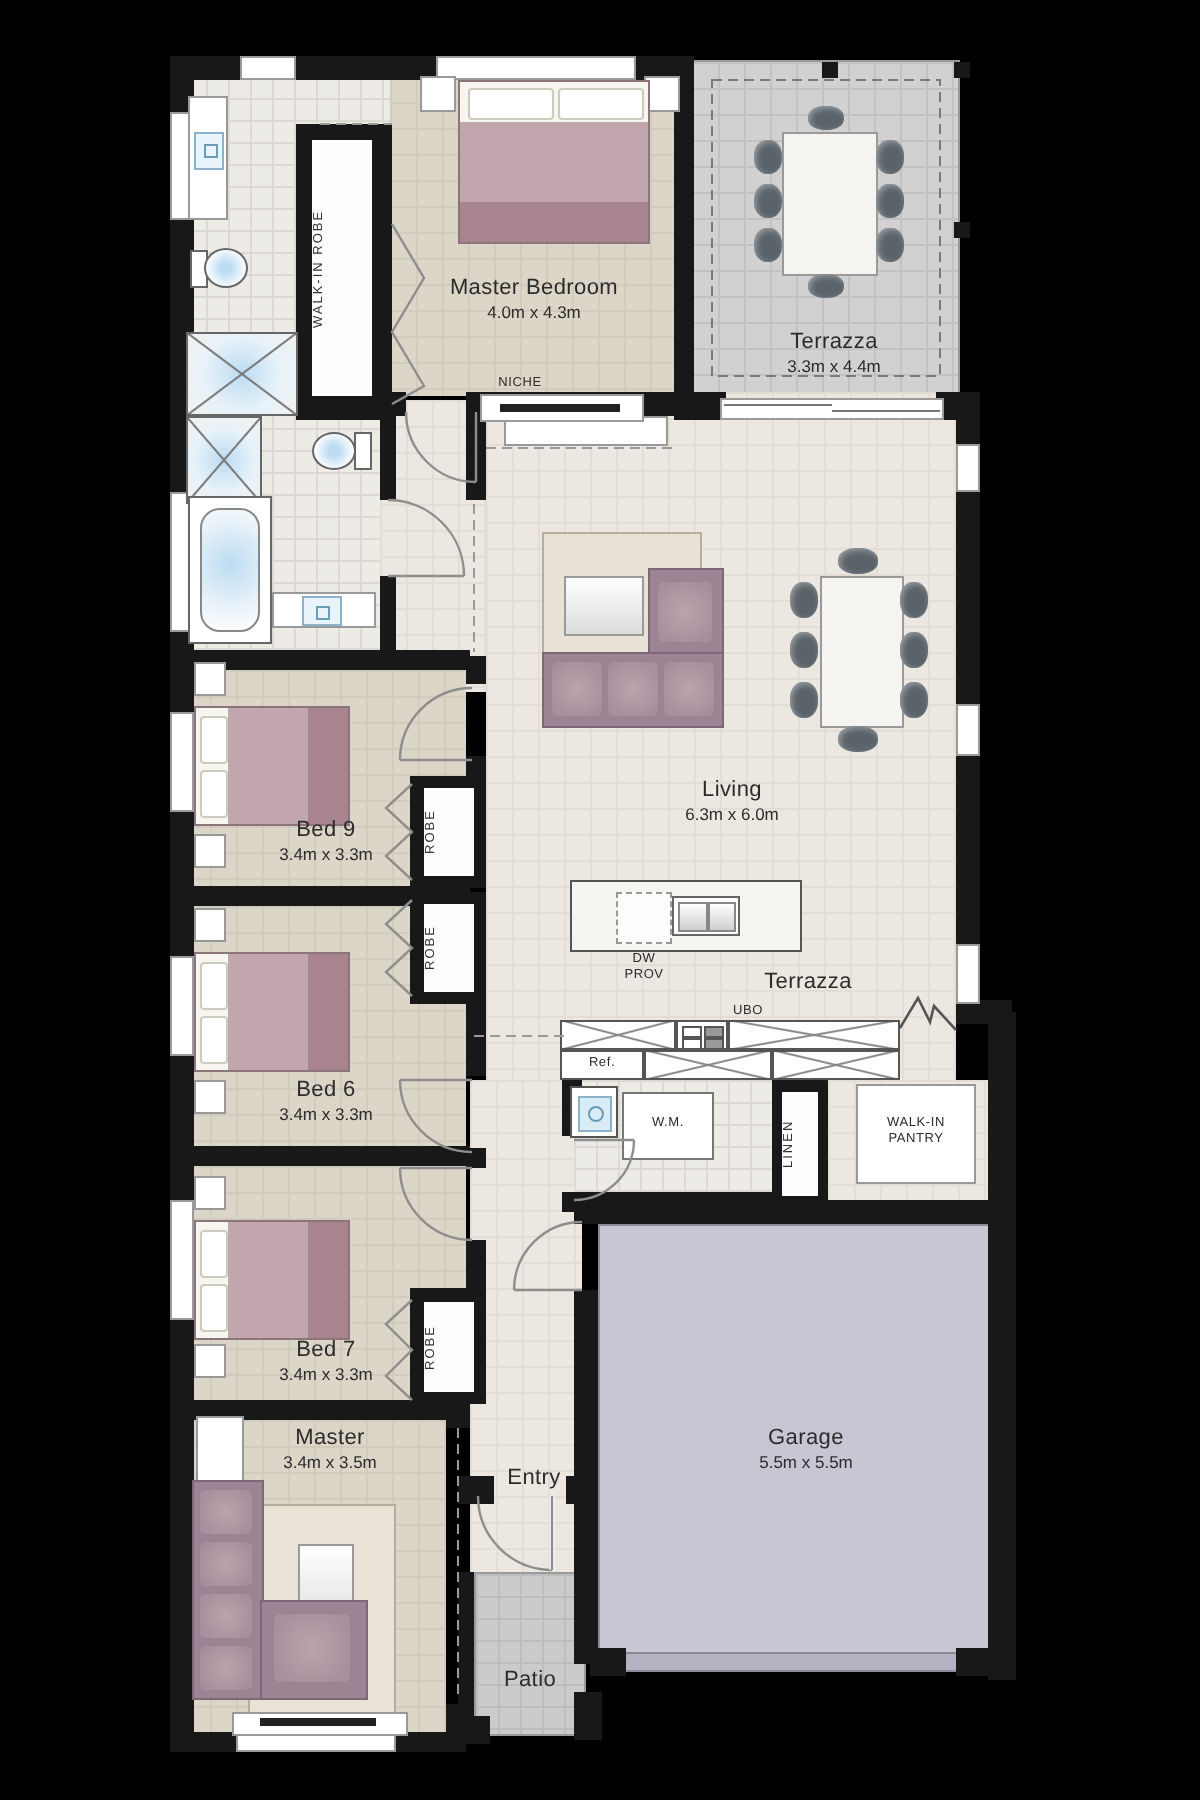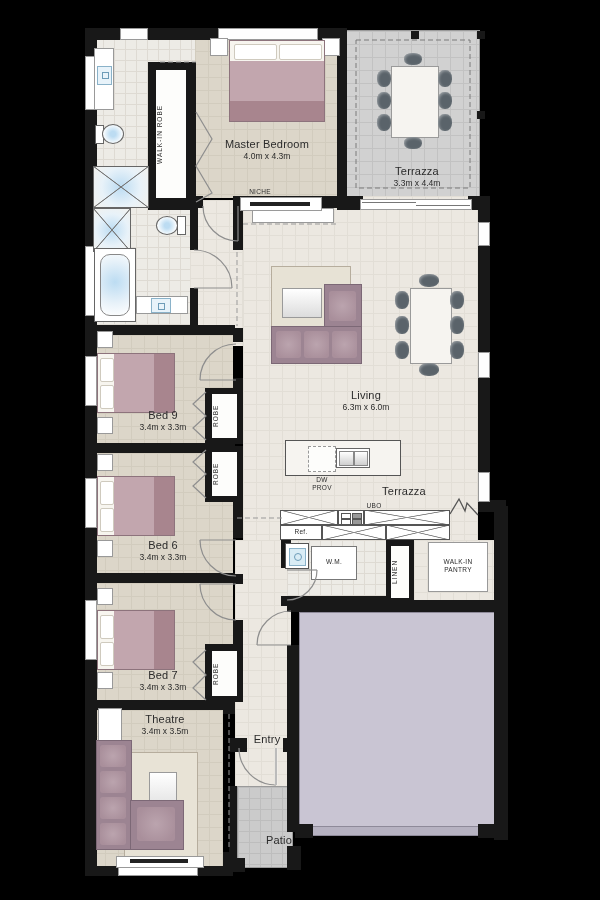--- a/index.html
+++ b/index.html
@@ -346,25 +346,29 @@
   </div>
   <div class="lbl" style="left:110px;top:538px;width:106px;">
     <div class="name">Bed 6</div>
     <div class="dims">3.4m x 3.3m</div>
   </div>
   <div class="lbl" style="left:110px;top:668px;width:106px;">
     <div class="name">Bed 7</div>
     <div class="dims">3.4m x 3.3m</div>
   </div>
   <div class="lbl" style="left:105px;top:712px;width:120px;">
-    <div class="name">Theatre</div>
+    <div class="name">Master</div>
     <div class="dims">3.4m x 3.5m</div>
   </div>
+  <div class="lbl" style="left:340px;top:712px;width:126px;">
+    <div class="name">Garage</div>
+    <div class="dims">5.5m x 5.5m</div>
+  </div>
   <div class="lbl name" style="left:238px;top:732px;width:58px;">Entry</div>
-  <div class="lbl name" style="left:238px;top:833px;width:54px;text-align:right;">Patio</div>
+  <div class="lbl name" style="left:238px;top:833px;width:54px;">Patio</div>
 
   <div class="lbl tiny" style="left:232px;top:188px;width:56px;">NICHE</div>
   <div class="lbl tiny" style="left:358px;top:502px;width:32px;">UBO</div>
   <div class="lbl tiny" style="left:284px;top:528px;width:34px;z-index:41;">Ref.</div>
   <div class="lbl tiny" style="left:313px;top:558px;width:42px;z-index:41;">W.M.</div>
   <div class="lbl tiny" style="left:305px;top:476px;width:34px;">
     <div>DW</div>
     <div>PROV</div>
   </div>
   <div class="lbl tiny" style="left:430px;top:558px;width:56px;z-index:41;">

